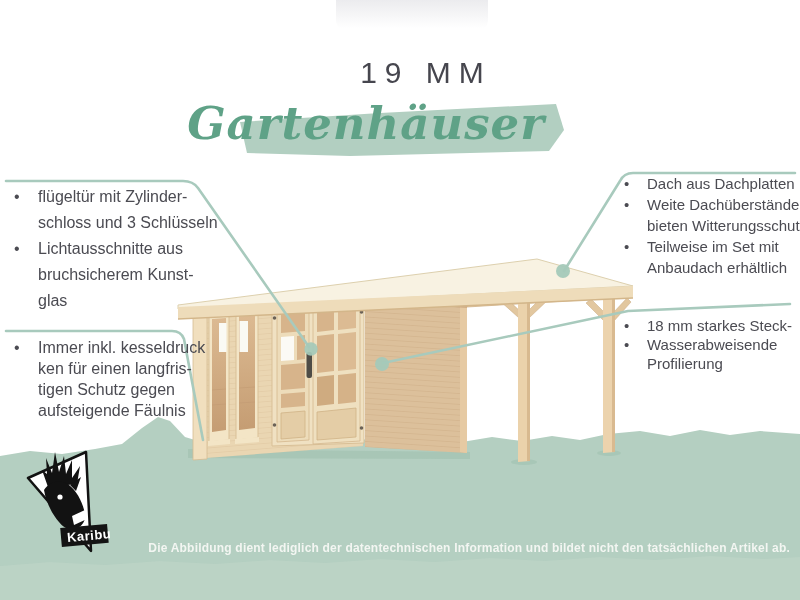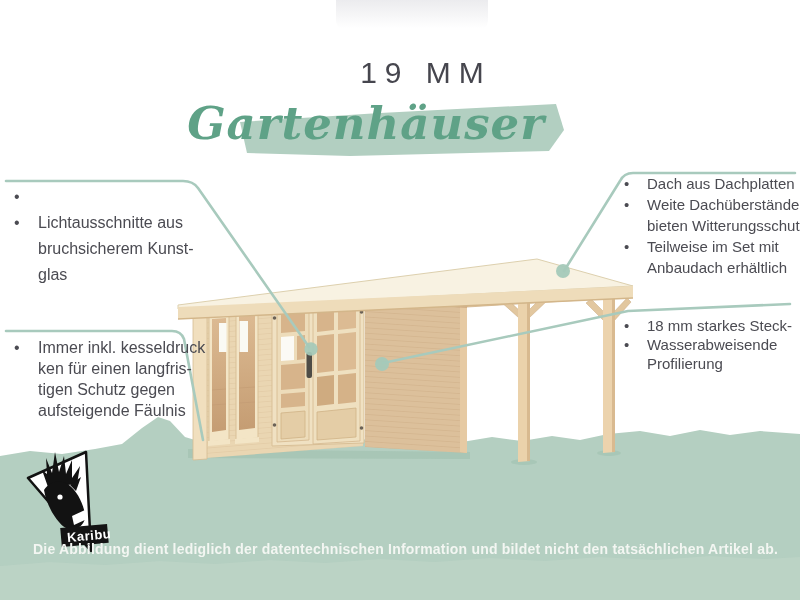--- a/index.html
+++ b/index.html
@@ -24,21 +24,21 @@
   .lt{left:12px;top:184px;font-size:16px;}
   .lt .ln,.lt .dot{line-height:26px;}
   .lb{left:12px;top:337px;font-size:16px;}
   .lb .ln,.lb .dot{line-height:21px;}
   .rt{left:622px;top:173px;font-size:15px;}
   .rt .ln,.rt .dot{line-height:21px;}
   .rt .dot{flex:0 0 23px;}
   .rb{left:622px;top:316px;font-size:15px;}
   .rb .ln,.rb .dot{line-height:19px;}
   .rb .dot{flex:0 0 23px;}
-  .disclaimer{position:absolute;right:22px;top:541px;font-size:14px;font-weight:bold;
+  .disclaimer{position:absolute;right:10px;top:541px;font-size:12px;font-weight:bold;
     color:#f3f6f2;letter-spacing:.2px;z-index:6;}
   svg{position:absolute;left:0;top:0;z-index:2;}
 </style>
 </head>
 <body>
 
 <div class="top-blob"></div>
 
 <div class="headline">19 MM</div>
 <div class="script-title">Gartenhäuser</div>
@@ -171,20 +171,22 @@
     <circle cx="311" cy="349" r="6.7" opacity="0.92"></circle>
     <circle cx="563" cy="271" r="7" opacity="0.95"></circle>
     <circle cx="382" cy="364" r="7" opacity="0.95"></circle>
   </g>
 </svg>
 
 <div class="callout lt">
   <div class="item">
     <span class="dot">•</span>
     <span class="txt">
+      <span class="ln">flügeltür mit Zylinder-</span>
+      <span class="ln">schloss und 3 Schlüsseln</span>
     </span>
   </div>
   <div class="item">
     <span class="dot">•</span>
     <span class="txt">
       <span class="ln">Lichtausschnitte aus</span>
       <span class="ln">bruchsicherem Kunst-</span>
       <span class="ln">glas</span>
     </span>
   </div>

